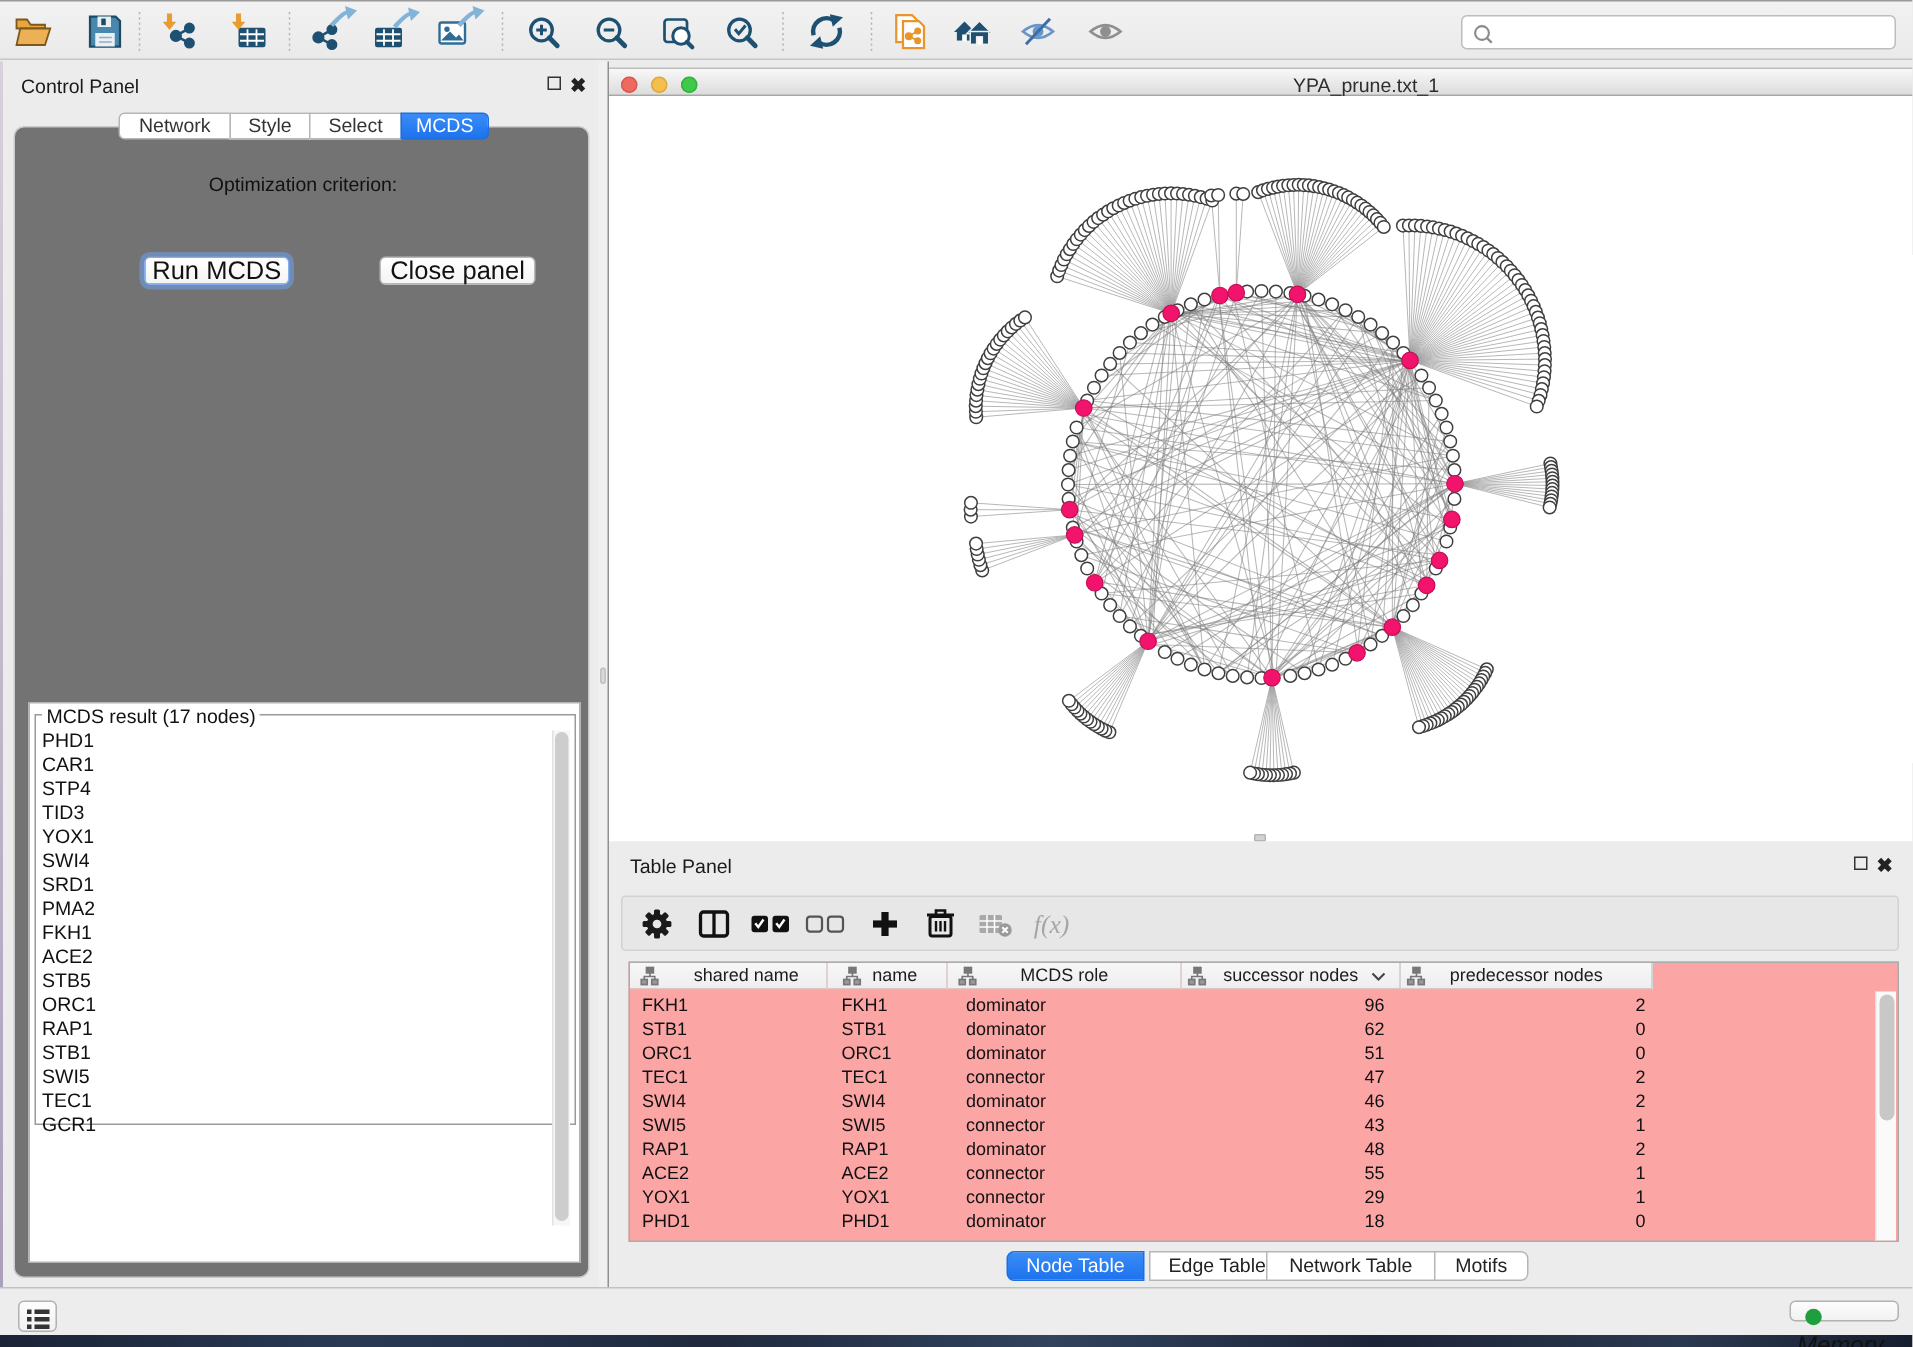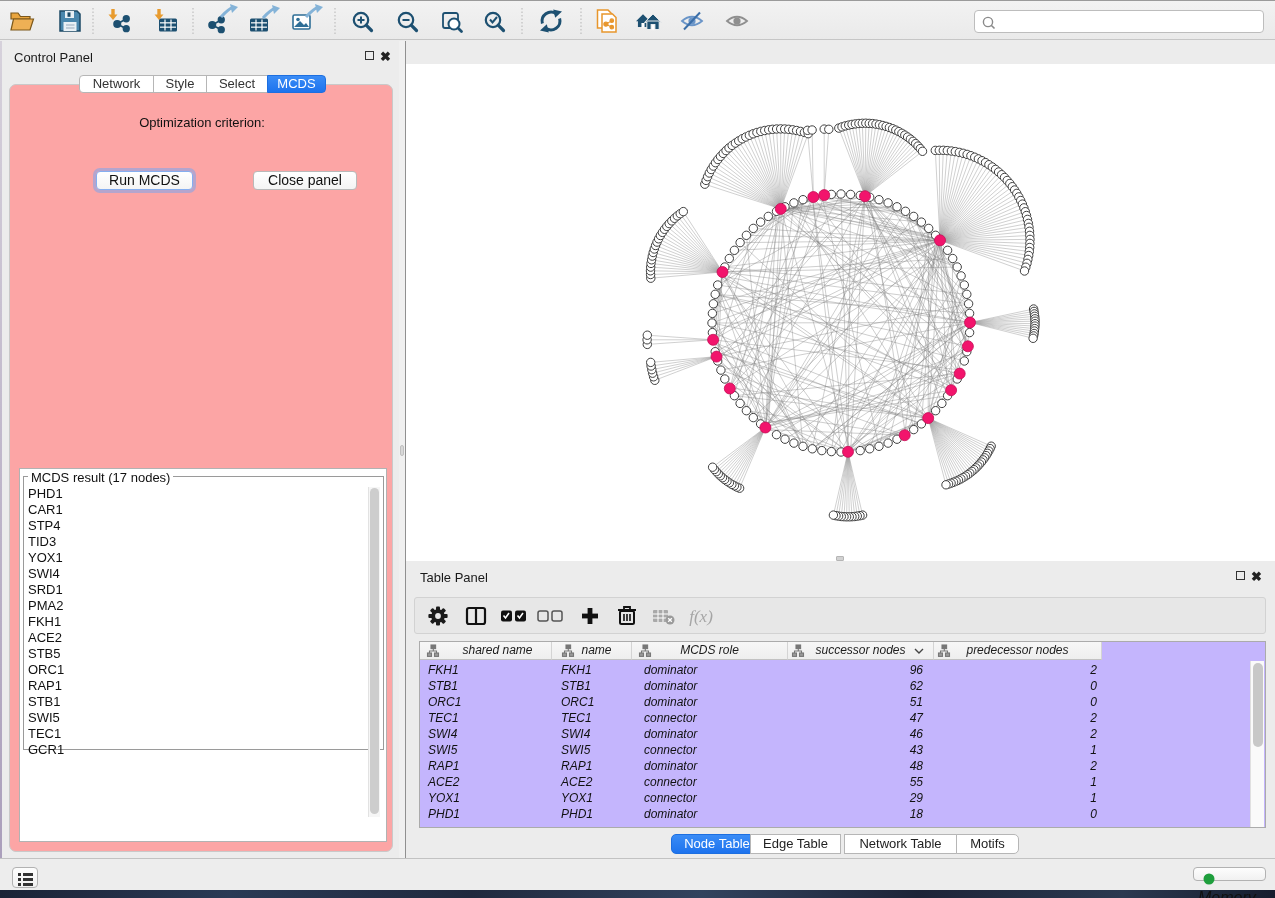--- a/index.html
+++ b/index.html
@@ -19,30 +19,30 @@
     background:linear-gradient(90deg,#1b2336,#2a3a55 18%,#20293e 37%,#32435e 55%,#1d2438 72%,#2b3950 88%,#161d2e); }
   
   #cpanel { left:2px; top:41px; width:397px; height:817px; background:#ececec; }
   .ptitle { font-size:13px; color:#1a1a1a; }
   .dockic { position:absolute; width:9px; height:9px; border:1.6px solid #333; background:transparent; }
   .closeic { position:absolute; font-size:13px; font-weight:bold; color:#222; line-height:11px; }
   .tab { position:absolute; top:34px; height:18px; z-index:3; background:#fff; border:1px solid #b6b6b6;
     font-size:13px; color:#333; text-align:center; line-height:16px; }
   .tabsel { background:linear-gradient(#3a8cf6,#1d73ee); color:#fff; border-color:#1d6fe0; }
   #tabpage { position:absolute; left:7px; top:43px; width:384px; height:768px;
-    background:#fca5a5; border:1px solid #c9c9c9; border-radius:7px; }
+    background:#737373; border:1px solid #c9c9c9; border-radius:7px; }
   #optlbl { position:absolute; left:0; top:30px; width:384px; text-align:center;
     font-size:13px; color:#111; }
   #combo { position:absolute; left:36px; top:52px; width:313px; height:20px; background:#fff;
     border:1px solid #b9b9b9; border-radius:4px; font-size:13px; color:#111; line-height:18px;
     padding-left:12px; box-shadow:0 1px 1px rgba(0,0,0,.08); }
   #combobtn { position:absolute; right:0px; top:0.5px; width:16px; height:17px;
     border-radius:4px; background:linear-gradient(#6aaaf9,#2f74f0); }
   .btn { position:absolute; top:86px; height:19px; background:linear-gradient(#ffffff,#f4f4f4);
-    border:1px solid #b9b9b9; border-radius:4px; font-size:14px; color:#111;
+    border:1px solid #b9b9b9; border-radius:4px; font-size:17px; color:#111;
     text-align:center; line-height:17px; }
   #runbtn { left:86px; width:97px; border-color:#85aef0;
     box-shadow:0 0 0 3px rgba(110,165,245,.5); }
   #closebtn { left:196px; width:104px;margin-left:47px; }
   #mcdsbox { position:absolute; left:9px; top:383px; width:368px; height:374px;
     background:#fff; border:1px solid #b2b2b2; }
   #mcdsfs { position:absolute; left:3px; top:7px; width:361px; height:274px;
     border:1px solid #9a9a9a;padding-left:44px; }
   #mcdslegend { position:absolute; left:4px; top:-7px; background:#fff; padding:0 3px;
     font-size:13px; color:#111; white-space:nowrap; }
@@ -64,21 +64,21 @@
   .light { position:absolute; top:4.5px; width:11px; height:11px; border-radius:50%; }
   #nettext { position:absolute; left:456px; top:3px; font-size:13px; color:#2d2d2d; }
   #netcanvas { position:absolute; left:0; top:19px; width:869px; height:497px; background:#fff; }
   #hhandle { position:absolute; left:430px; top:511px; width:8px; height:5px;
     background:#d2d2d2; border:1px solid #b5b5b5; border-radius:1px; }
   
   #tpanel { left:406px; top:561px; width:869px; height:297px; background:#ececec; }
   #ttoolbar { position:absolute; left:8px; top:36px; width:852px; height:37px;
     background:#e7e7e7; border:1px solid #d2d2d2; border-radius:3px; }
   #ttable { position:absolute; left:13px; top:80px; width:847px; height:187px;
-    background:#c4b5fd; border:1px solid #ababab;font-style:italic; }
+    background:#fca5a5; border:1px solid #ababab; }
   .th { position:absolute; top:0; height:18px; background:linear-gradient(#f7f7f7,#eee);
     border-right:1px solid #d4d4d4; border-bottom:1px solid #c2c2c2;
     font-size:12px; color:#1c1c1c; text-align:center; line-height:17px; }
   .tcell { position:absolute; font-size:12px; color:#111; line-height:16px; white-space:nowrap; }
   .num { text-align:right; }
   #tsb { position:absolute; right:1px; top:19px; width:14px; height:166px;
     background:#fafafa; border-left:1px solid #e0e0e0; }
   #tsbthumb { position:absolute; left:1.5px; top:2px; width:10px; height:84px;
     background:#c8c8c8; border-radius:5px; }
   .btab { position:absolute; top:273px; height:20px; background:#fff; border:1px solid #b6b6b6;
@@ -251,20 +251,26 @@
           </div>
       </div>
     </div>
   </div>
 </div>
 <div id="vsplit" class="abs">
     <div id="vhandle"></div>
   </div>
 
 <div id="netwin" class="abs">
+  <div id="nettitle">
+    <div class="light" style="left:8px;background:#ee6a5f;box-shadow:inset 0 0 0 1px #d35d52;"></div>
+    <div class="light" style="left:28px;background:#f5bf4f;box-shadow:inset 0 0 0 1px #dba940;"></div>
+    <div class="light" style="left:48px;background:#3ec94b;box-shadow:inset 0 0 0 1px #36b03f;"></div>
+    <div id="nettext">YPA_prune.txt_1</div>
+  </div>
   <div id="netcanvas">
 <svg width="869" height="497" viewBox="0 0 869 497" style="position:absolute;left:0;top:0">
 <g stroke="#9b9b9b" stroke-width="0.6" stroke-opacity="0.8" fill="none">
 <line x1="374.8" y1="144.9" x2="298.8" y2="120.2"></line>
 <line x1="374.8" y1="144.9" x2="300.1" y2="116.4"></line>
 <line x1="374.8" y1="144.9" x2="301.6" y2="112.7"></line>
 <line x1="374.8" y1="144.9" x2="303.3" y2="109.0"></line>
 <line x1="374.8" y1="144.9" x2="305.2" y2="105.5"></line>
 <line x1="374.8" y1="144.9" x2="307.3" y2="102.1"></line>
 <line x1="374.8" y1="144.9" x2="309.5" y2="98.7"></line>
@@ -1124,21 +1130,21 @@
 <div class="tcell" style="left:8px;top:164px;">PHD1</div>
 <div class="tcell" style="left:141px;top:164px;">PHD1</div>
 <div class="tcell" style="left:224px;top:164px;">dominator</div>
 <div class="tcell num" style="left:420px;top:164px;width:83px;">18</div>
 <div class="tcell num" style="left:600px;top:164px;width:77px;">0</div>
     <div id="tsb">
         <div id="tsbthumb"></div>
       </div>
   </div>
   <div class="btab btabsel" style="left:253px;width:92px;border-radius:5px 0 0 5px;">Node Table</div>
-  <div class="btab" style="left:344px;width:91px;">Edge Table</div>
+  <div class="btab" style="left:360px;width:91px;">Edge Table</div>
   <div class="btab" style="left:438px;width:113px;">Network Table</div>
   <div class="btab" style="left:550px;width:63px;border-radius:0 5px 5px 0;">Motifs</div>
 </div>
 
 <div id="statusbar" class="abs">
   <div id="listbtn"><svg width="24" height="19" style="margin:2px 0 0 4px">
     <g fill="#333">
           <rect x="1" y="3" width="3" height="3"></rect>
           <rect x="6" y="3" width="10" height="3"></rect>
     <rect x="1" y="8" width="3" height="3"></rect>

